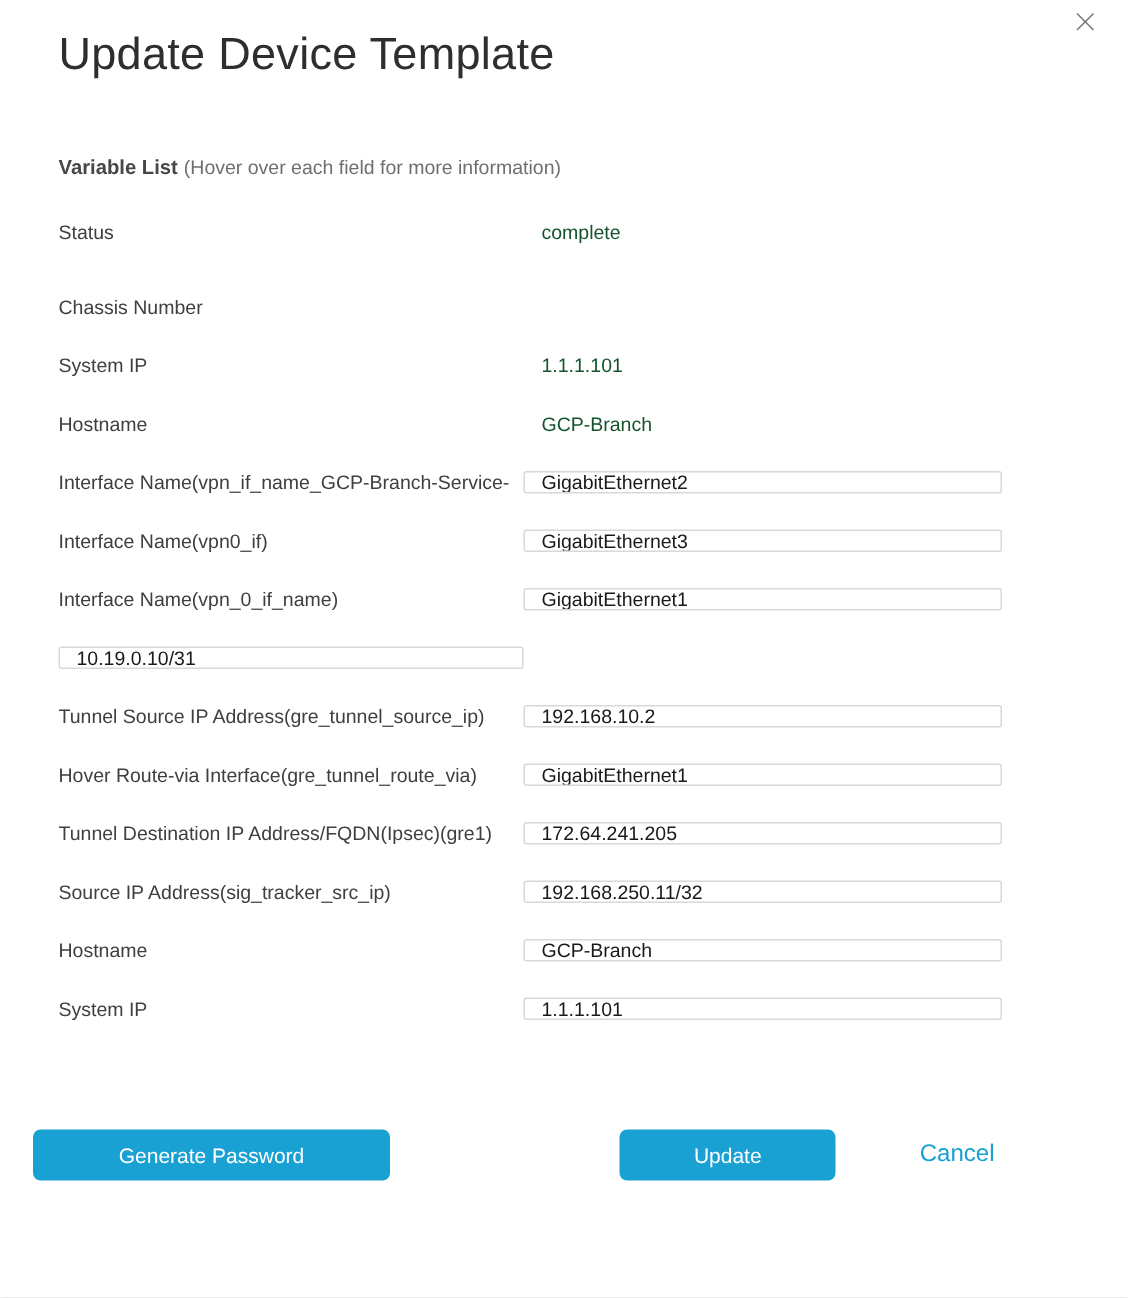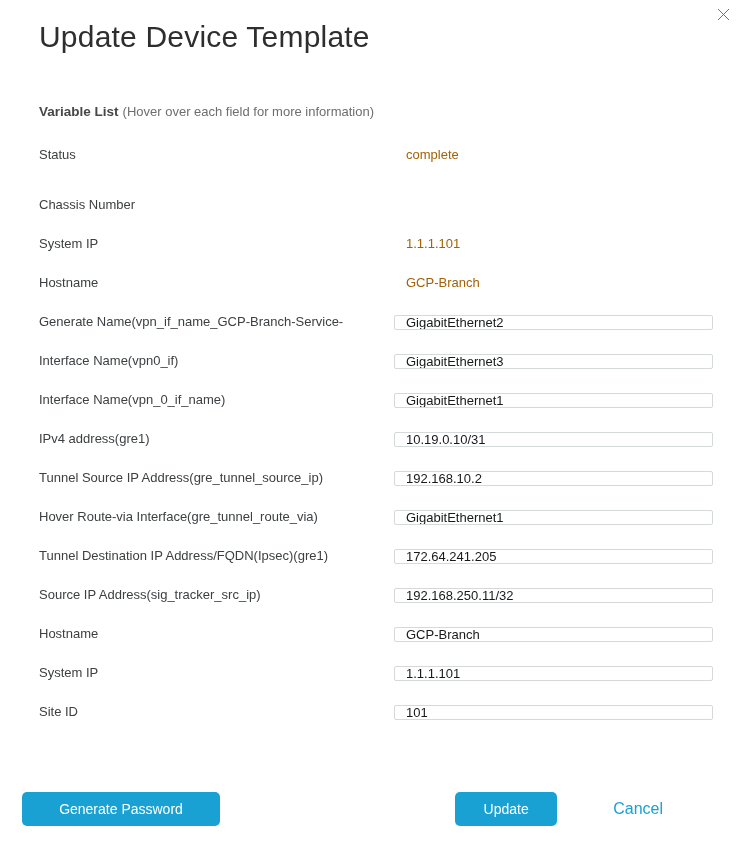--- a/index.html
+++ b/index.html
@@ -45,35 +45,34 @@
   }
   .rows{
     margin-top:21px;
   }
   .row{
     display:grid;
     grid-template-columns:310px 319px;
     align-items:center;
     min-height:29px;
     margin:0 0 10px 39px;
-    gap:45px;
   }
   .row.spacer-before{margin-top:21px;}
   .row-label{
     font-size:13px;
     color:#3d4042;
     white-space:nowrap;
     overflow:hidden;
     padding-right:0;
   }
   .row-control{min-width:0;}
   .static-value{
     padding-left:12px;
     font-size:13px;
-    color:#a16207;
+    color:#14532d;
   }
   .field-input{
     width:100%;
     height:15px;
     border:1px solid var(--input-border);
     border-radius:2px;
     padding:0 8px 0 11px;
     font-family:"Liberation Sans", sans-serif;
     font-size:13px;
     color:#17191a;
@@ -89,22 +88,22 @@
   .btn{
     border:none;
     border-radius:5px;
     background:var(--primary);
     color:#fff;
     font-family:"Liberation Sans", sans-serif;
     font-size:14px;
     cursor:pointer;
     height:34px;
   }
-  .btn-generate{width:198px;}
-  .btn-update{width:102px;margin-left:auto;}
+  .btn-generate{width:238px;}
+  .btn-update{width:144px;margin-left:auto;}
   .link-cancel{
     margin-left:56px;
     background:none;border:none;cursor:pointer;
     color:var(--primary);
     font-family:"Liberation Sans", sans-serif;
     font-size:16px;
   }
 </style>
 </head>
 <body>
@@ -143,33 +142,32 @@
           <div class="static-value">1.1.1.101</div>
         </div>
       </div>
       <div class="row">
         <div class="row-label">Hostname</div>
         <div class="row-control">
           <div class="static-value">GCP-Branch</div>
         </div>
       </div>
       <div class="row">
-        <div class="row-label">Generate Name(vpn_if_name_GCP-Branch-Service-</div>
+        <div class="row-label">Interface Name(vpn_if_name_GCP-Branch-Service-</div>
         <div class="row-control"><input class="field-input" type="text" value="GigabitEthernet2" style=""></div>
       </div>
       <div class="row">
         <div class="row-label">Interface Name(vpn0_if)</div>
         <div class="row-control"><input class="field-input" type="text" value="GigabitEthernet3" style=""></div>
       </div>
       <div class="row">
         <div class="row-label">Interface Name(vpn_0_if_name)</div>
         <div class="row-control"><input class="field-input" type="text" value="GigabitEthernet1" style=""></div>
       </div>
       <div class="row">
-        <div class="row-label">IPv4 address(gre1)</div>
         <div class="row-control"><input class="field-input" type="text" value="10.19.0.10/31" style=""></div>
       </div>
       <div class="row">
         <div class="row-label">Tunnel Source IP Address(gre_tunnel_source_ip)</div>
         <div class="row-control"><input class="field-input" type="text" value="192.168.10.2" style=""></div>
       </div>
       <div class="row">
         <div class="row-label">Hover Route-via Interface(gre_tunnel_route_via)</div>
         <div class="row-control"><input class="field-input" type="text" value="GigabitEthernet1" style=""></div>
       </div>
@@ -181,24 +179,20 @@
         <div class="row-label">Source IP Address(sig_tracker_src_ip)</div>
         <div class="row-control"><input class="field-input" type="text" value="192.168.250.11/32" style=""></div>
       </div>
       <div class="row">
         <div class="row-label">Hostname</div>
         <div class="row-control"><input class="field-input" type="text" value="GCP-Branch" style=""></div>
       </div>
       <div class="row">
         <div class="row-label">System IP</div>
         <div class="row-control"><input class="field-input" type="text" value="1.1.1.101" style=""></div>
-      </div>
-      <div class="row">
-        <div class="row-label">Site ID</div>
-        <div class="row-control"><input class="field-input" type="text" value="101" style=""></div>
       </div>
     </div>
 
   <div class="footer">
     <button class="btn btn-generate">Generate Password</button>
     <button class="btn btn-update">Update</button>
     <button class="link-cancel">Cancel</button>
   </div>
 
 </div>

